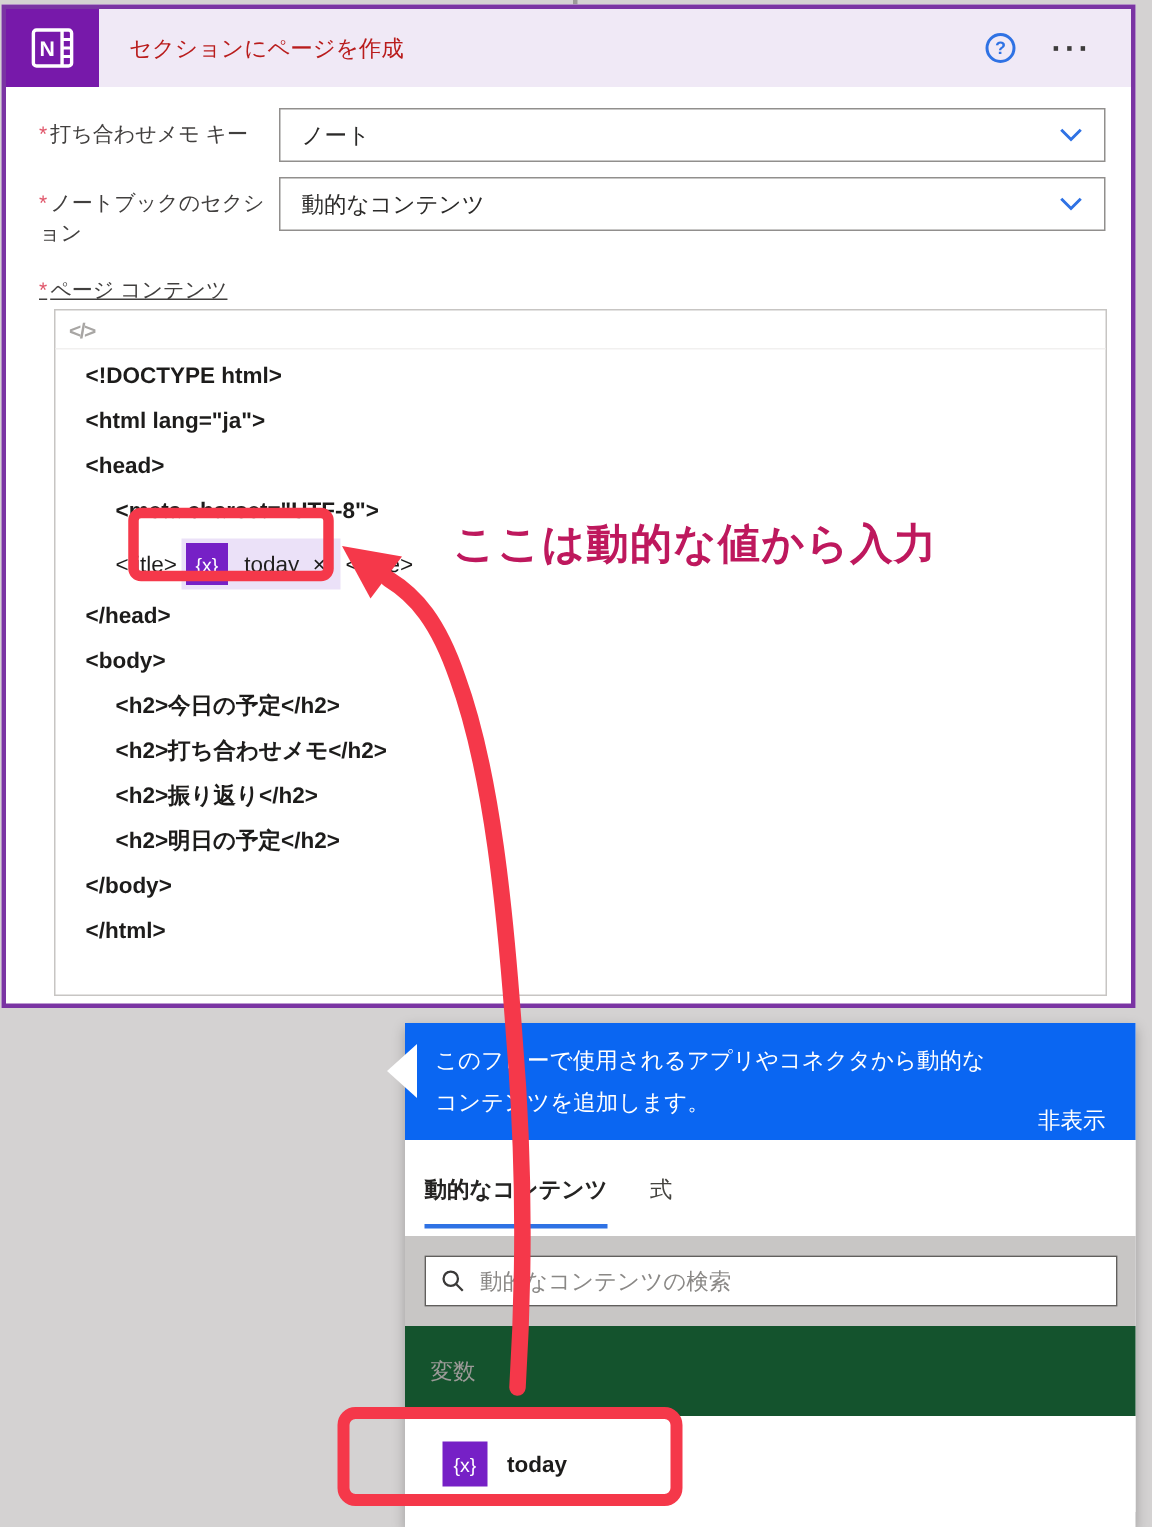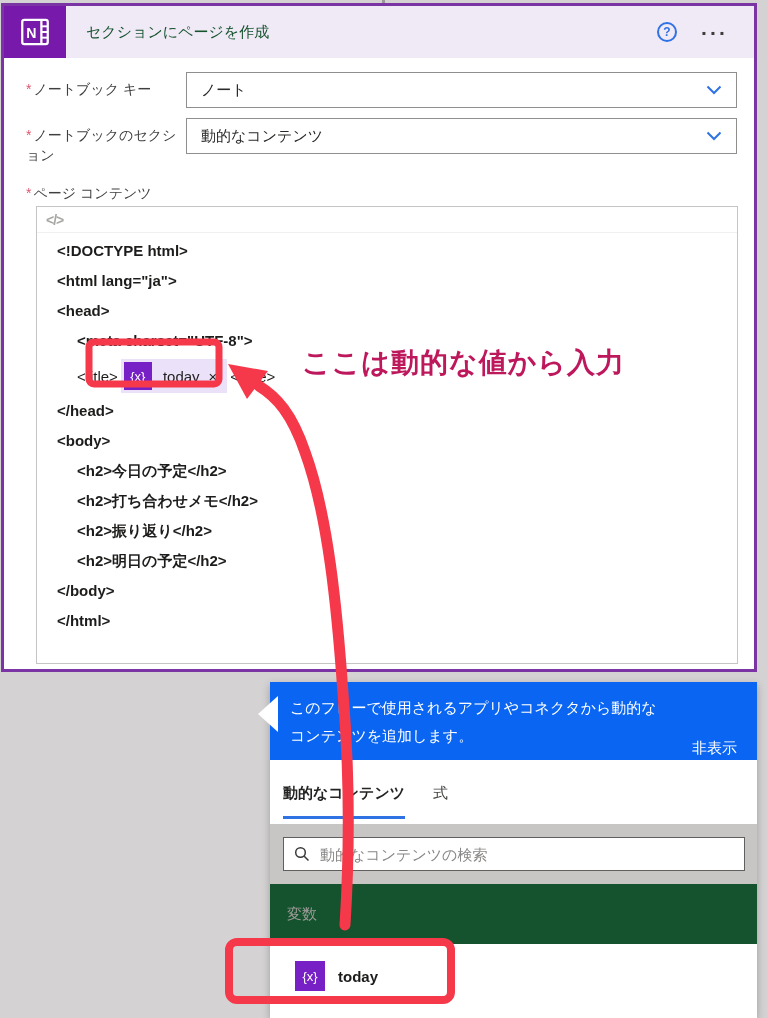--- a/index.html
+++ b/index.html
@@ -11,40 +11,40 @@
     color:#252423;
   }
   
   .connector-tick { position:absolute; left:382px; top:0; width:3px; height:3px; background:#9b9998; }
   .card {
     position:absolute; left:1px; top:3px; width:756px; height:669px;
     background:#fff; border:3px solid #7a34a3;
   }
   .card-header { height:52px; background:#f0e9f6; display:flex; align-items:stretch; }
   .onenote-tile { width:62px; background:#7719aa; display:flex; align-items:center; justify-content:center; flex:none; }
-  .card-title { align-self:center; margin-left:20px; font-size:15px; color:#14532d; }
+  .card-title { align-self:center; margin-left:20px; font-size:15px; color:#b91c1c; }
   .header-right { margin-left:auto; display:flex; align-items:center; gap:24px; padding-right:26px; }
   .help-icon {
     width:20px; height:20px; border:2px solid #2f72e4; border-radius:50%;
     color:#2f72e4; font-size:12px; font-weight:bold; display:flex; align-items:center; justify-content:center;
     cursor:pointer;
   }
   .more-icon { color:#3d3c3b; font-size:21px; font-weight:bold; letter-spacing:2px; line-height:1; cursor:pointer; }
   
   .fields { padding:14px 17px 0 22px; }
   .field-row { display:flex; margin-bottom:10px; }
   .field-label { width:160px; flex:none; font-size:14px; line-height:1.4; color:#413f3e; padding-top:8px; padding-right:6px; }
   .req { color:#e0566a; margin-right:2px; }
   .dropdown {
     flex:1; height:36px; border:1px solid #918f8d; background:#fff;
     display:flex; align-items:center; justify-content:space-between;
     padding:0 14px; cursor:pointer;
   }
   .dropdown-value { font-size:15px; color:#2b2a29; }
-  .content-label { margin:20px 0 3px 22px; font-size:14px; color:#413f3e; }
+  .content-label { margin:20px 0 3px 22px; font-size:14px; color:#413f3e;text-decoration:underline; }
   
   .editor { margin:0 16px 0 32px; height:458px; border:1px solid #c7c5c3; background:#fff; }
   .editor-toolbar { height:26px; border-bottom:1px solid #f1f0ef; display:flex; align-items:center; padding-left:9px; }
   .code-glyph { color:#a8a6a4; font-size:14px; font-weight:bold; letter-spacing:-1px; }
   .code { padding:3px 0 0 20px; font-size:15px; color:#1d1c1b; }
   .code-line { line-height:30px; white-space:pre;font-weight:bold; }
   .indent-1 { padding-left:20px; }
   .line-token { height:40px; display:flex; align-items:center; white-space:pre; }
   .pill { display:inline-flex; align-items:center; background:#ebe1f8; height:34px; margin:0 3px; cursor:pointer; }
   .pill-badge { width:28px; height:28px; margin-left:3px; background:#7620c6; color:#fff; font-size:13px; display:flex; align-items:center; justify-content:center; flex:none; }
@@ -101,21 +101,21 @@
     <div class="header-right">
       <div class="help-icon">
           <span>?</span>
         </div>
       <div class="more-icon"><span>···</span></div>
     </div>
   </div>
 
   <div class="fields">
     <div class="field-row">
-      <div class="field-label"><span class="req">*</span><span>ノートブック キー</span></div>
+      <div class="field-label"><span class="req">*</span><span>打ち合わせメモ キー</span></div>
       <div class="dropdown">
         <span class="dropdown-value">ノート</span>
         <svg width="16" height="10" viewBox="0 0 16 10">
           <polyline points="1.5,1.5 8,8 14.5,1.5" fill="none" stroke="#2f72e4" stroke-width="2"></polyline>
         </svg>
       </div>
     </div>
     <div class="field-row">
       <div class="field-label"><span class="req">*</span><span>ノートブックのセクション</span></div>
       <div class="dropdown">

